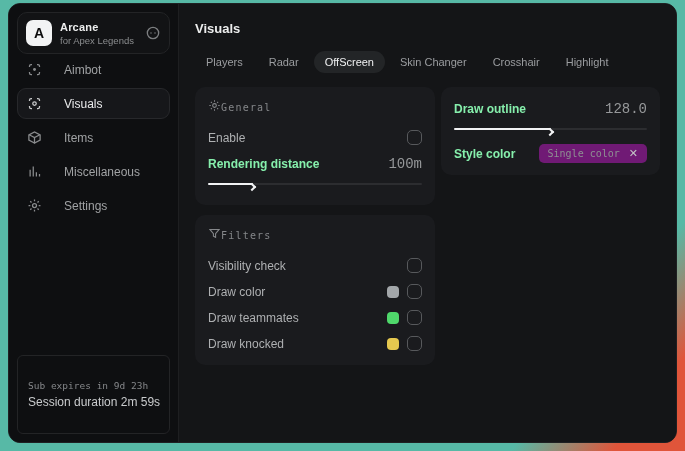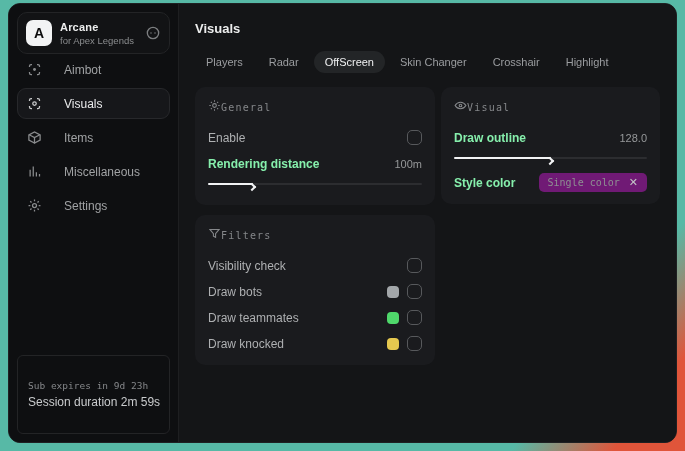--- a/index.html
+++ b/index.html
@@ -64,21 +64,21 @@
   .panel-header{ display:flex; align-items:center; margin-bottom:11px; color:#85878a; }
   .panel-header svg{ width:13px; height:13px; }
   .panel-title{
     font-family:"DejaVu Sans Mono", monospace; font-size:10px;
     letter-spacing:1.2px; color:#85878a;
   }
   .row{ display:flex; align-items:center; justify-content:space-between; min-height:21px; margin-bottom:5px; }
   .row:last-child{ margin-bottom:0; }
   .lbl{ font-size:12px; color:#aeb0b2; }
   .lbl.strong{ color:#86efac; font-weight:bold; }
-  .val{ font-size:11px; color:#96989a; }
+  .val{ font-size:14px; color:#96989a;font-family:Liberation Mono, monospace; }
   .rgroup{ display:flex; align-items:center; gap:8px; }
   .checkbox{
     width:15px; height:15px; border:1.5px solid #57595c; border-radius:5px;
     background:transparent; cursor:pointer; flex-shrink:0;
   }
   .swatch{ width:12px; height:12px; border-radius:4px; cursor:pointer; flex-shrink:0; }
   .slider{ position:relative; height:10px; margin:1px 0 5px; cursor:pointer; }
   .slider-track{ position:absolute; left:0; right:0; top:4px; height:2px; background:#2c2d30; border-radius:2px; }
   .slider-fill{ position:absolute; left:0; top:4px; height:2px; background:#f2f3f4; border-radius:2px; }
   .slider-arrow{
@@ -221,21 +221,21 @@
           </div>
           <div>
               <div class="row">
     <span class="lbl">Visibility check</span>
     <span class="rgroup">
 
       <span class="checkbox"></span>
     </span>
   </div>
               <div class="row">
-    <span class="lbl">Draw bots</span>
+    <span class="lbl">Draw color</span>
     <span class="rgroup">
       <span class="swatch" style="background: rgb(163, 167, 170);"></span>
       <span class="checkbox"></span>
     </span>
   </div>
               <div class="row">
     <span class="lbl">Draw teammates</span>
     <span class="rgroup">
       <span class="swatch" style="background: rgb(79, 216, 107);"></span>
       <span class="checkbox"></span>
@@ -248,29 +248,20 @@
       <span class="checkbox"></span>
     </span>
   </div>
             </div>
         </section>
       </div>
 
       <div class="col-right">
 
         <section class="panel">
-          <div class="panel-header">
-            <span>
-              <svg viewBox="0 0 24 24" fill="none" stroke="currentColor" stroke-width="2">
-                <path d="M2 12s3.5-6 10-6 10 6 10 6-3.5 6-10 6S2 12 2 12z"></path>
-                <circle cx="12" cy="12" r="2.4"></circle>
-              </svg>
-            </span>
-            <span class="panel-title">Visual</span>
-          </div>
           <div class="row">
             <span class="lbl strong">Draw outline</span>
             <span class="val">128.0</span>
           </div>
           <div class="slider">
             <div class="slider-track"></div>
             <div class="slider-fill" style="width: 50%;">
               <span class="slider-arrow"></span>
             </div>
           </div>

